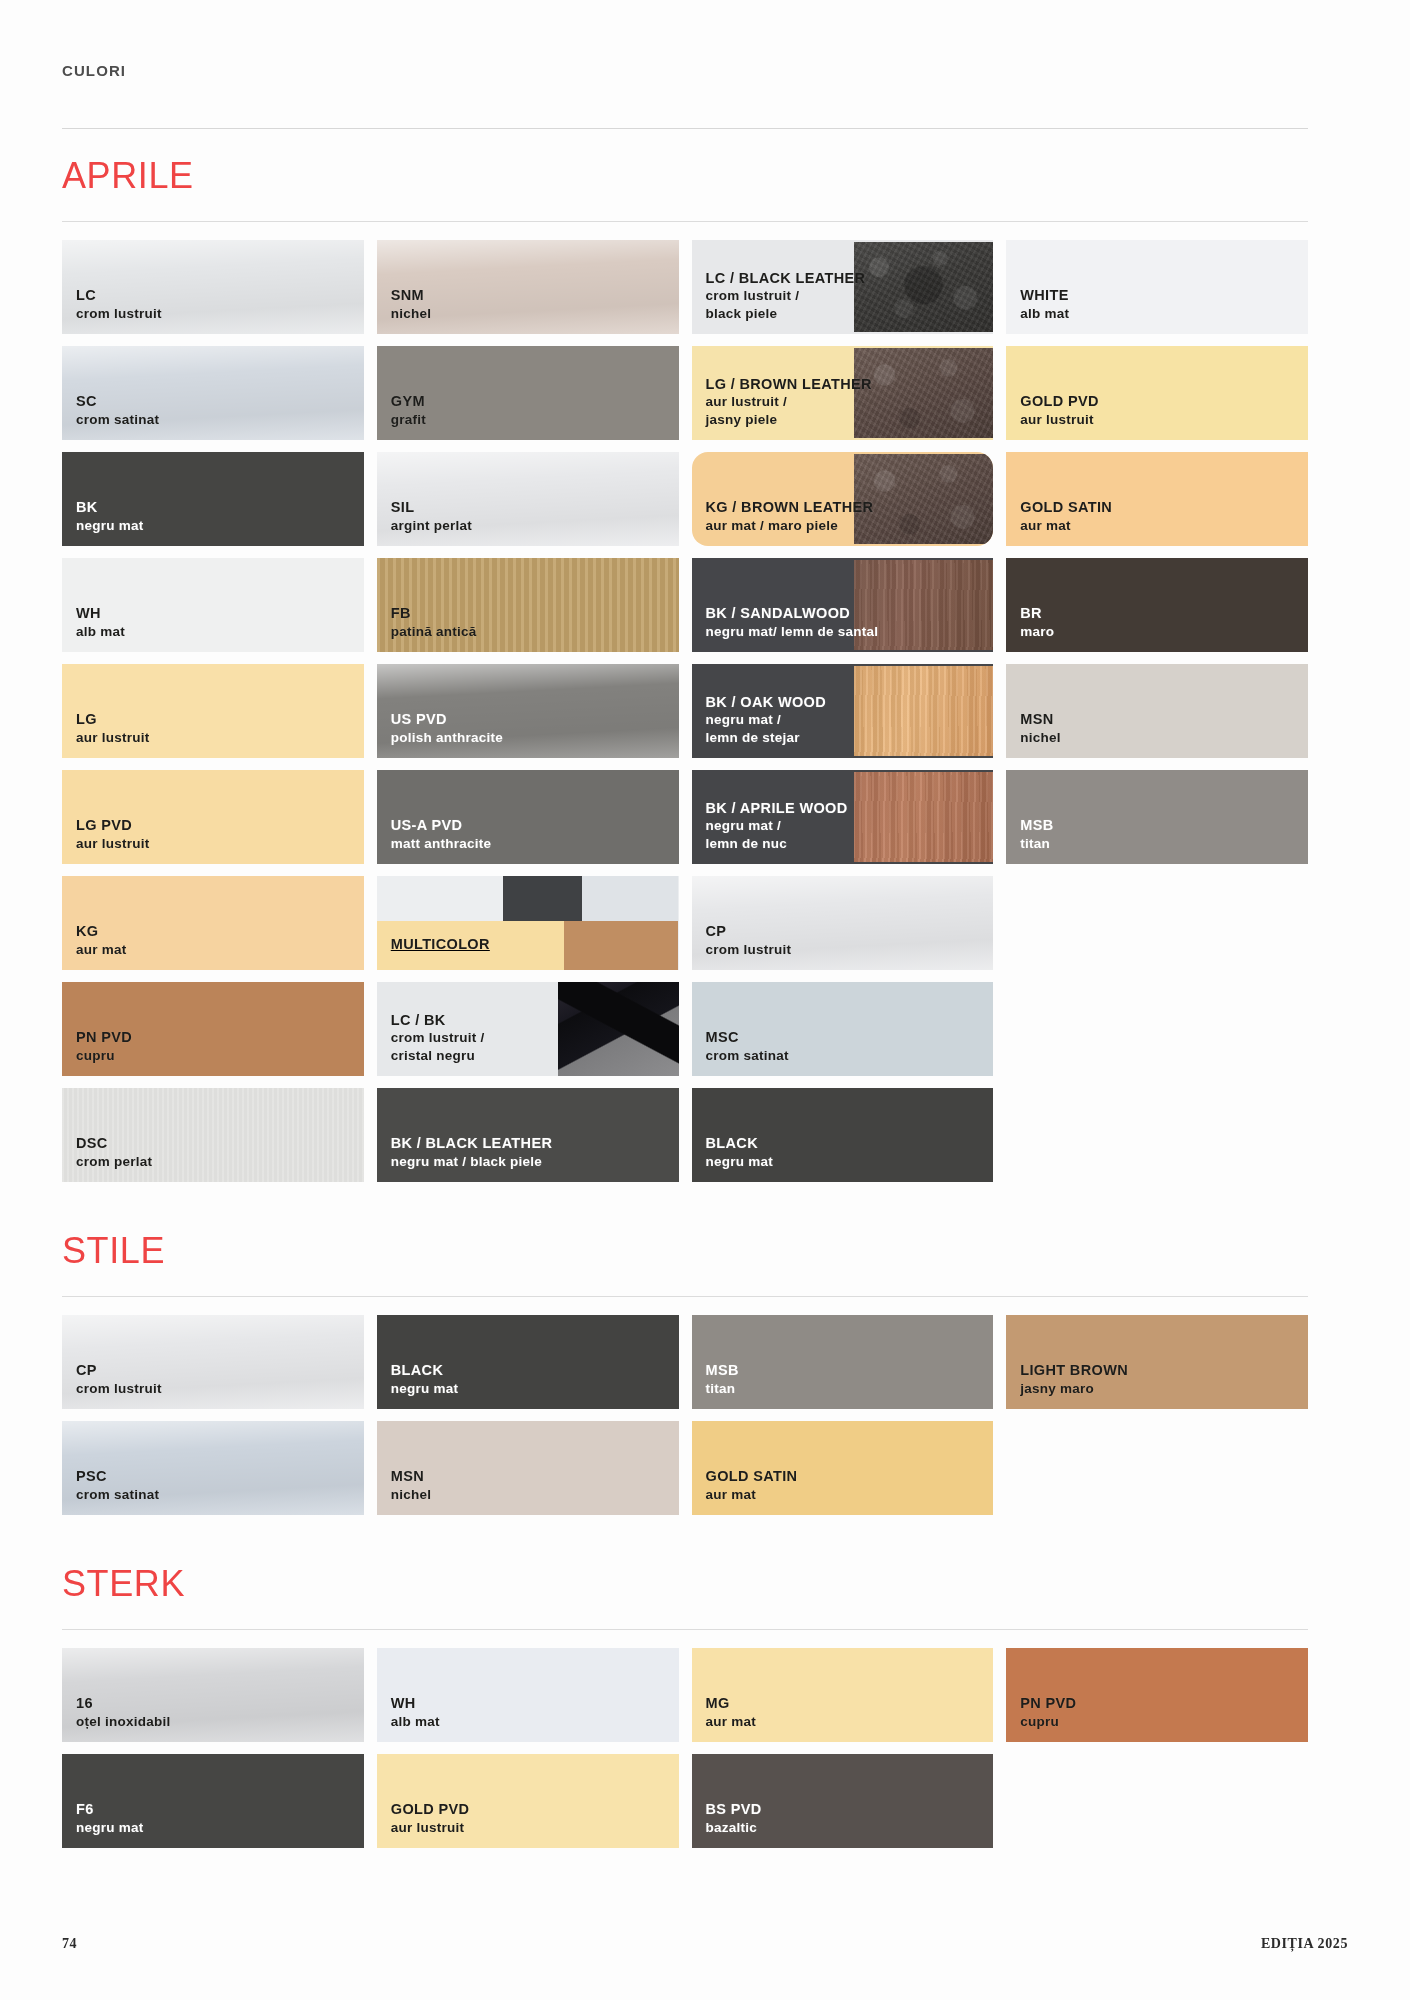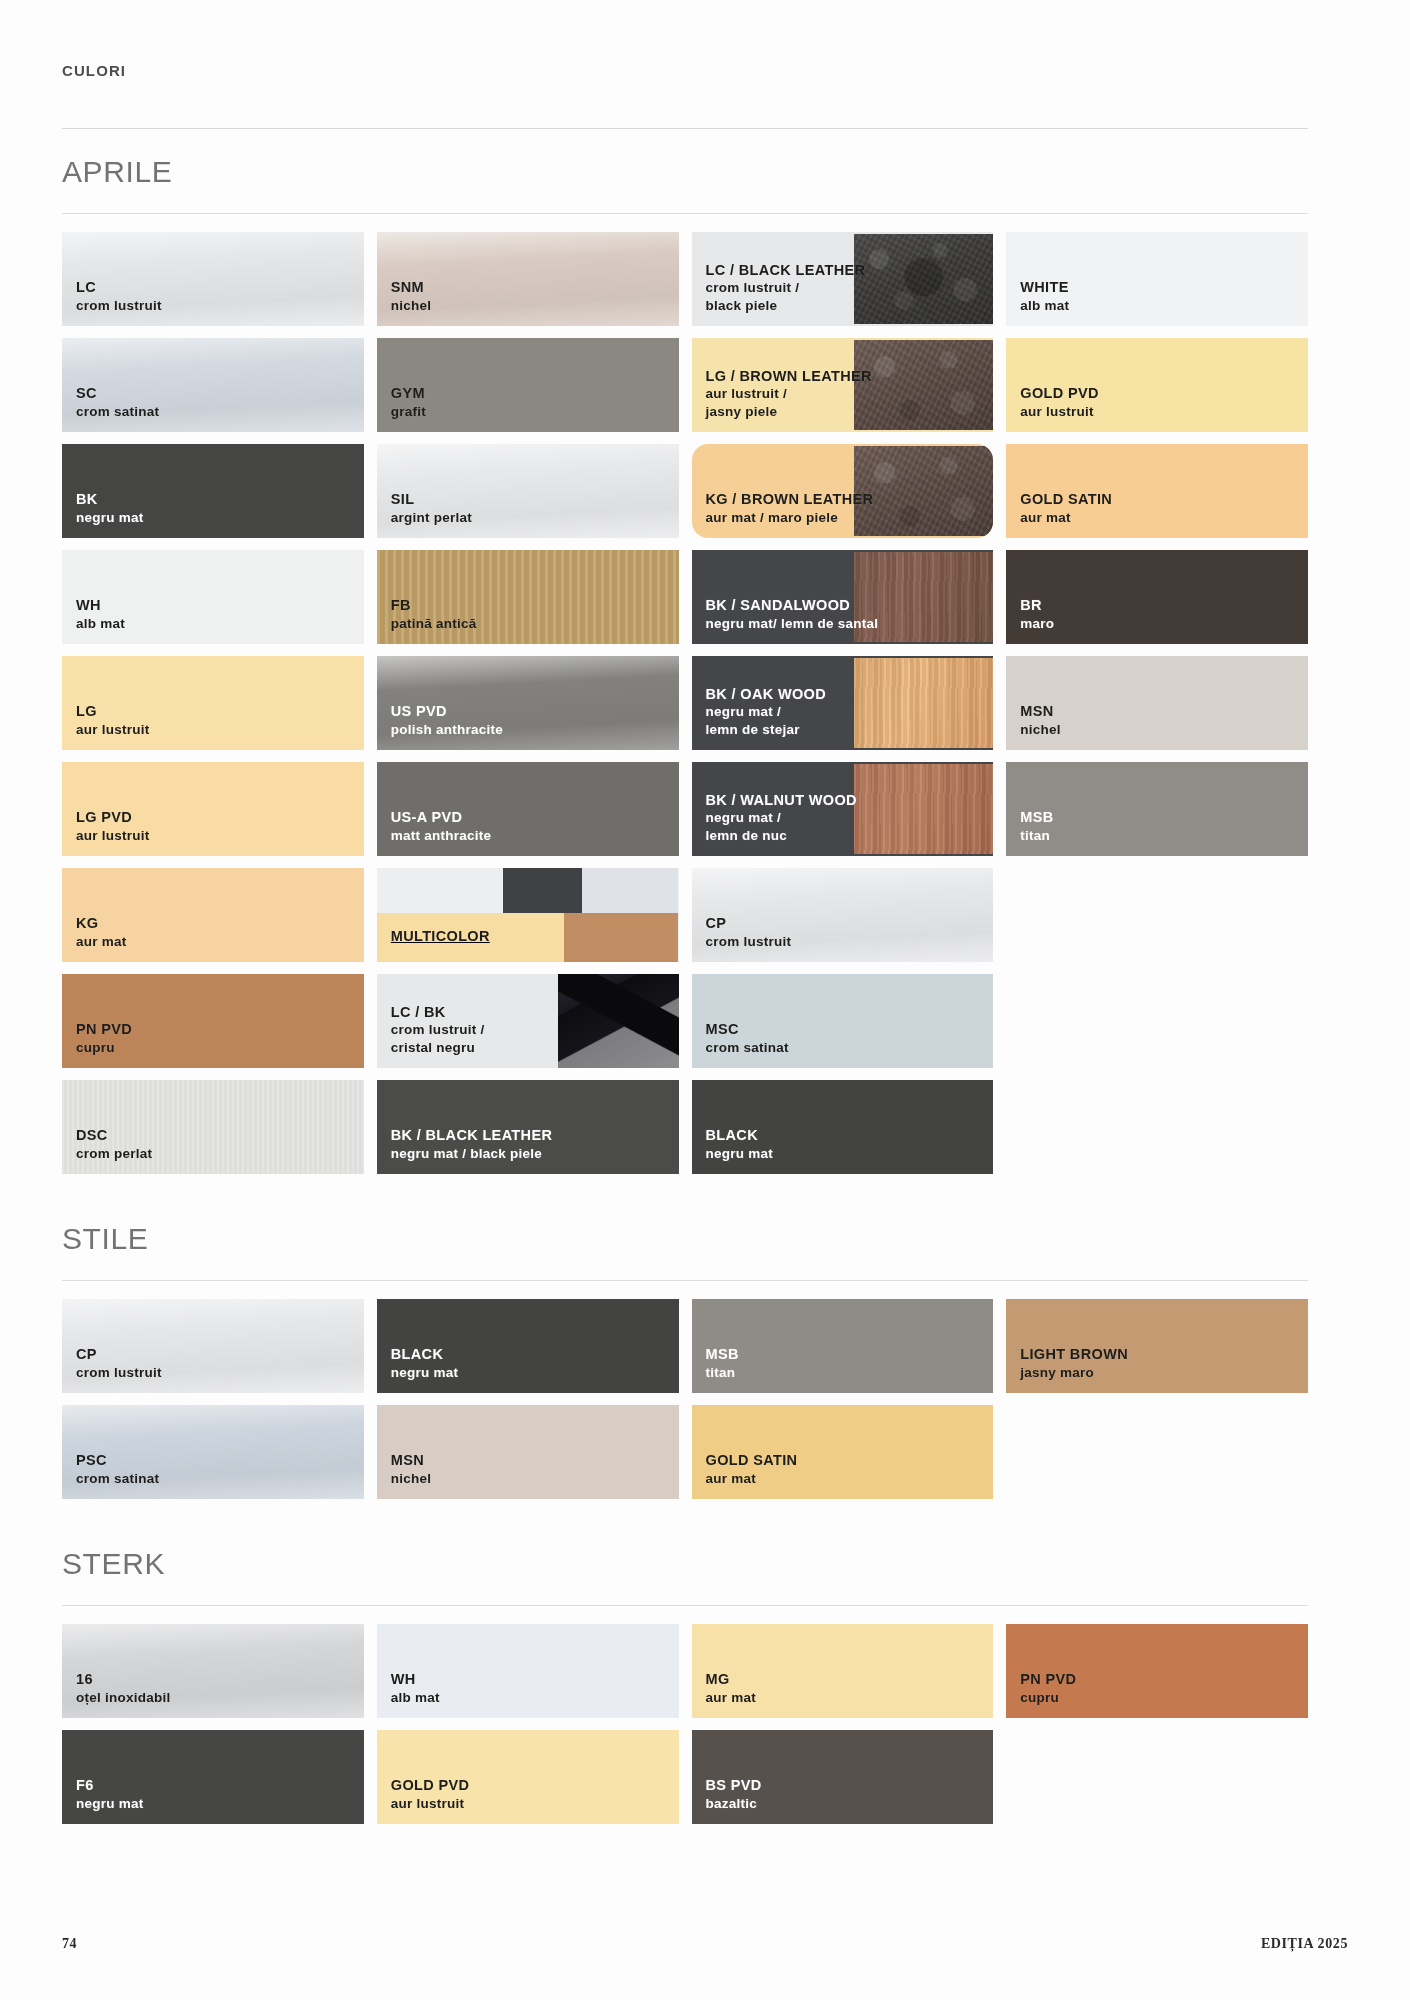--- a/index.html
+++ b/index.html
@@ -20,24 +20,24 @@
     left: 62px; top: 62px;
     font-size: 15px;
     font-weight: bold;
     letter-spacing: 1.1px;
     color: #4d4d4d;
   }
   .content { position: absolute; left: 62px; top: 128px; width: 1246px; }
 
   .section { margin-bottom: 0; }
   .section-title {
-    font-size: 30px;
+    font-size: 36px;
     font-weight: normal;
     letter-spacing: 0.6px;
-    color: #737373;
+    color: #ef4444;
     padding: 26px 0 24px 0;
   }
   .rule { height: 1px; background: #d7d7d7; width: 100%; }
   .rule.thin { background: #dcdcdc; }
 
   
   .grid {
     display: grid;
     grid-template-columns: repeat(4, 1fr);
     column-gap: 13px;
@@ -383,21 +383,21 @@
                 <div class="labels">
                   <span class="code">US-A PVD</span>
                   <span class="desc">matt anthracite</span>
                 </div>
               </div>
             </div>
             <div class="cell">
               <div class="swatch dark" style="background: rgb(69, 70, 73);">
                 <div class="tex inset wood-walnut"></div>
                 <div class="labels">
-                  <span class="code">BK / WALNUT WOOD</span>
+                  <span class="code">BK / APRILE WOOD</span>
                   <span class="desc">negru mat /
 lemn de nuc</span>
                 </div>
               </div>
             </div>
             <div class="cell">
               <div class="swatch dark" style="background: rgb(144, 140, 136);">
                 <div class="labels">
                   <span class="code">MSB</span>
                   <span class="desc">titan</span>

